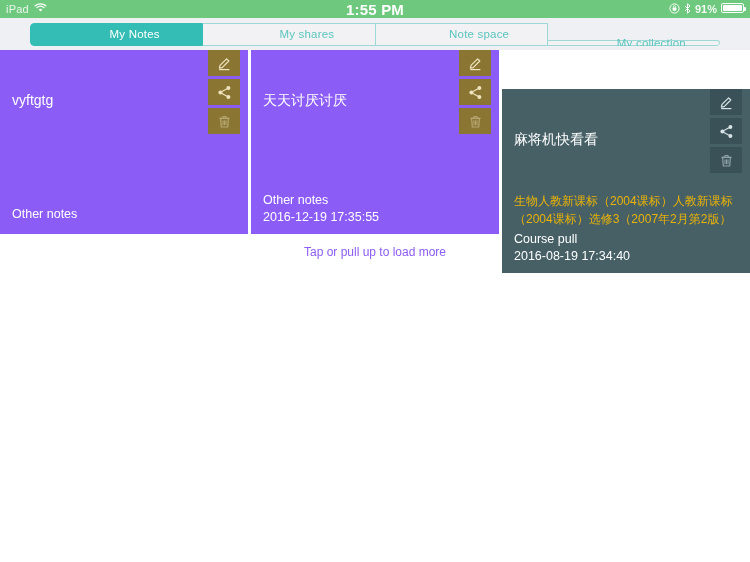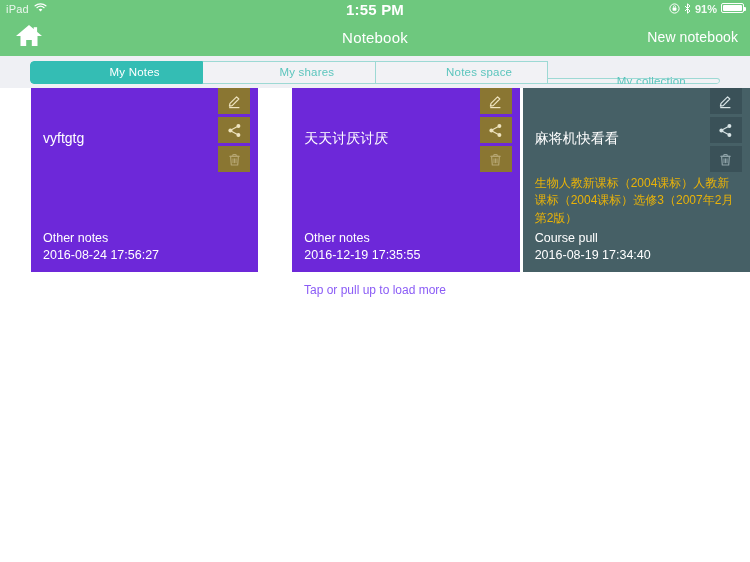--- a/index.html
+++ b/index.html
@@ -112,22 +112,22 @@
     flex: 1 1 0;
     height: 184px;
     padding: 14px 12px 10px 12px;
     margin-right: 3px;
     display: flex;
     flex-direction: column;
     overflow: hidden;
     cursor: pointer;
   }
   .card:last-child { margin-right: 0; }
-  .card.gold { background: #6d28d9; margin-left: 31px; }
-  .card.slate { background: #466066; }
+  .card.gold { background: #8b5cf6; }
+  .card.slate { background: #466066; margin-top: 39px; }
 
   .card-title {
     font-size: 14px;
     color: #ffffff;
     margin-top: 28px;
     line-height: 1.2;
     word-break: break-all;
   }
   .card-sub {
     font-size: 12px;
@@ -205,38 +205,26 @@
           <path d="M1 3 L6 8 L3.5 10.2 V.8 L6 3 L1 8" stroke="#ffffff" stroke-width="1" fill="none" stroke-linejoin="round"></path>
         </svg>
       </span>
       <span class="battery-pct">91%</span>
       <span class="battery">
         <span class="battery-fill"></span>
       </span>
     </div>
   </div>
 
-  <div class="navbar">
-    <div class="home-btn">
-      <span>
-        <svg width="28" height="25" viewBox="0 0 28 25">
-          <path d="M14 2 L27 13 H22.5 V23 H16.8 V17 H11.2 V23 H5.5 V13 H1 Z" fill="#ffffff"></path>
-          <rect x="18.7" y="4.2" width="3.4" height="5" fill="#ffffff"></rect>
-        </svg>
-      </span>
-    </div>
-    <div class="nav-title">Notebook</div>
-    <div class="nav-action">New notebook</div>
-  </div>
 
   <div class="tabstrip">
     <div class="seg">
       <div class="seg-item active">My Notes</div>
       <div class="seg-item">My shares</div>
-      <div class="seg-item">Notes space</div>
+      <div class="seg-item">Note space</div>
       <div class="seg-item">My collection</div>
     </div>
   </div>
 
   <div class="grid">
 
     <div class="card gold">
       <div class="actions">
         <div class="act-btn">
           <span>
@@ -266,21 +254,20 @@
               <line x1="6" y1="6.4" x2="6" y2="11.2" stroke="#b6a672" stroke-width="1"></line>
               <line x1="7.5" y1="6.4" x2="7.5" y2="11.2" stroke="#b6a672" stroke-width="1"></line>
               <line x1="9" y1="6.4" x2="9" y2="11.2" stroke="#b6a672" stroke-width="1"></line>
             </svg>
           </span>
         </div>
       </div>
       <div class="card-title">vyftgtg</div>
       <div class="card-foot">
         <div class="card-cat">Other notes</div>
-        <div class="card-date">2016-08-24 17:56:27</div>
       </div>
     </div>
 
     <div class="card gold">
       <div class="actions">
         <div class="act-btn">
           <span>
             <svg width="15" height="15" viewBox="0 0 15 15">
               <path d="M3 9.4 L9.6 2.8 L11.8 5 L5.2 11.6 L2.4 12.2 Z" fill="none" stroke="#efe4bf" stroke-width="1.2" stroke-linejoin="round"></path>
               <line x1="2.2" y1="13.6" x2="12.4" y2="13.6" stroke="#efe4bf" stroke-width="1.2"></line>

